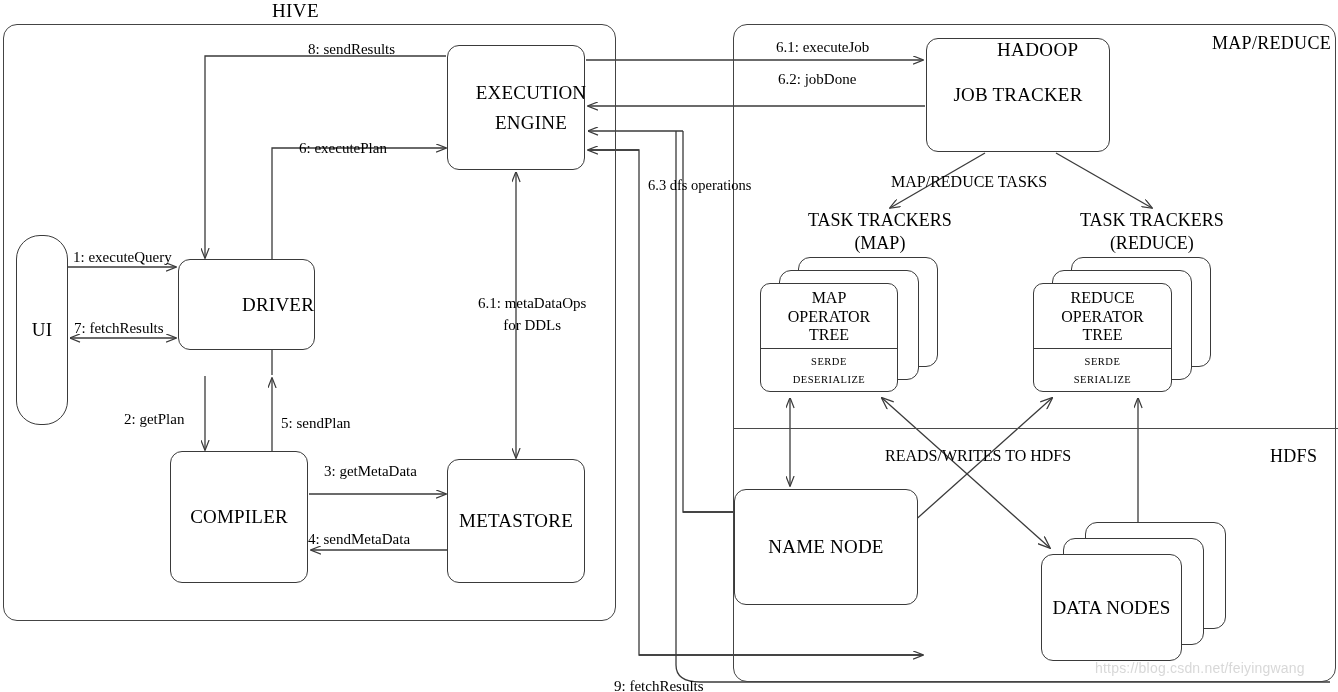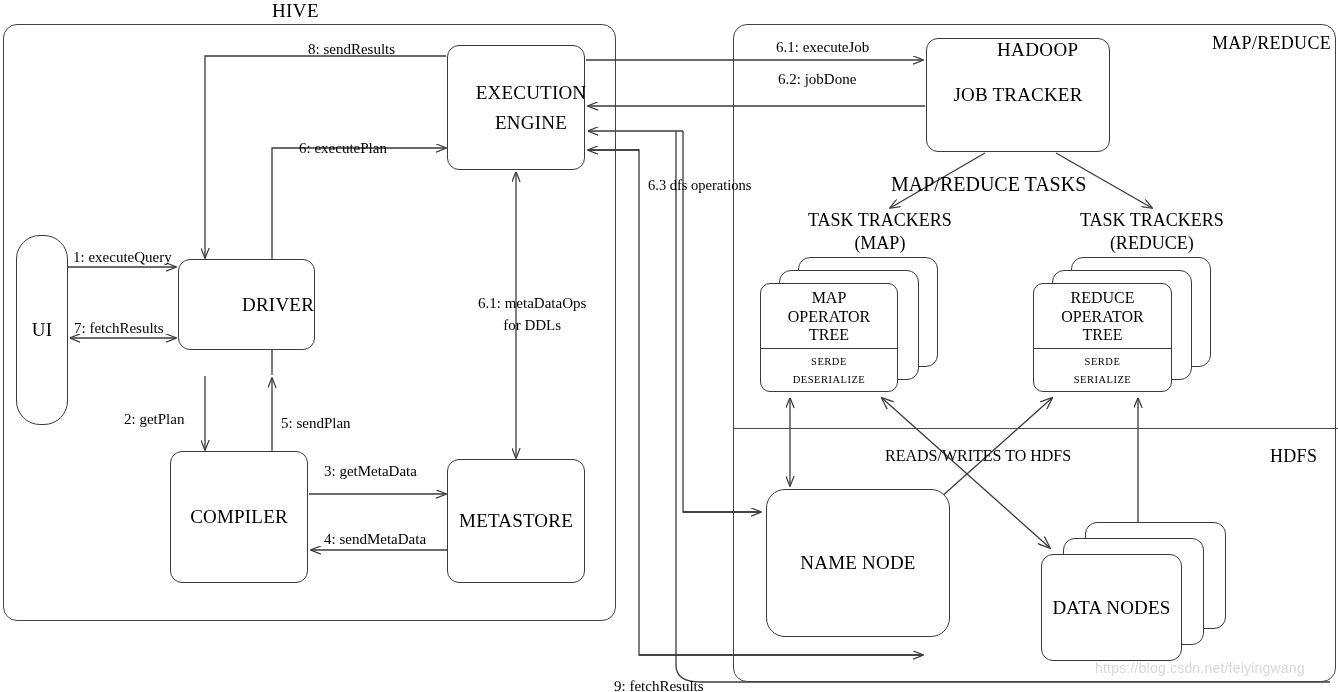--- a/index.html
+++ b/index.html
@@ -268,56 +268,56 @@
   <div class="op-node" style="left:1033px; top:283px; width:139px; height:109px;">
     <div class="op-title">REDUCE
 OPERATOR
 TREE</div>
     <div class="op-serde">
       <span>SERDE</span>
       <span>SERIALIZE</span>
     </div>
   </div>
 
-  <div class="node" style="left:766px; top:489px; width:184px; height:148px;border-radius:19px;">
+  <div class="node" style="left:734px; top:489px; width:184px; height:116px;">
     <span class="node-label">NAME NODE</span>
   </div>
 
   <div class="stack-back" style="left:1085px; top:522px; width:141px; height:107px;"></div>
   <div class="stack-back" style="left:1063px; top:538px; width:141px; height:107px;"></div>
   <div class="node" style="left:1041px; top:554px; width:141px; height:107px;">
     <span class="node-label">DATA NODES</span>
   </div>
 
   <div class="edge-label" style="left:73px; top:248px;">1: executeQuery</div>
 
   <div class="edge-label" style="left:74px; top:319px;">7: fetchResults</div>
 
   <div class="edge-label" style="left:124px; top:410px;">2: getPlan</div>
 
   <div class="edge-label" style="left:281px; top:414px;">5: sendPlan</div>
 
   <div class="edge-label" style="left:324px; top:462px;">3: getMetaData</div>
 
-  <div class="edge-label" style="left:324px; top:530px;">4: sendMetaData</div>
+  <div class="edge-label" style="left:308px; top:530px;">4: sendMetaData</div>
 
   <div class="edge-label" style="left:299px; top:139px;">6: executePlan</div>
 
   <div class="edge-label" style="left:308px; top:40px;">8: sendResults</div>
 
   <div class="edge-label" style="left:478px; top:293px; text-align:center; line-height:1.45;">6.1: metaDataOps
 for DDLs</div>
 
   <div class="edge-label" style="left:776px; top:38px;">6.1: executeJob</div>
 
   <div class="edge-label" style="left:778px; top:70px;">6.2: jobDone</div>
 
   <div class="edge-label small" style="left:648px; top:176px;">6.3 dfs operations</div>
 
   <div class="edge-label" style="left:614px; top:677px;">9: fetchResults</div>
 
-  <div class="edge-label" style="left:891px; top:172px; font-size:20px;">MAP/REDUCE TASKS</div>
+  <div class="edge-label" style="left:891px; top:172px; font-size:16px;">MAP/REDUCE TASKS</div>
 
   <div class="edge-label" style="left:885px; top:446px; font-size:16px;">READS/WRITES TO HDFS</div>
 
   <div class="watermark" style="left:1095px; top:660px;">https://blog.csdn.net/feiyingwang</div>
 
 </div>
 
 </body></html>

